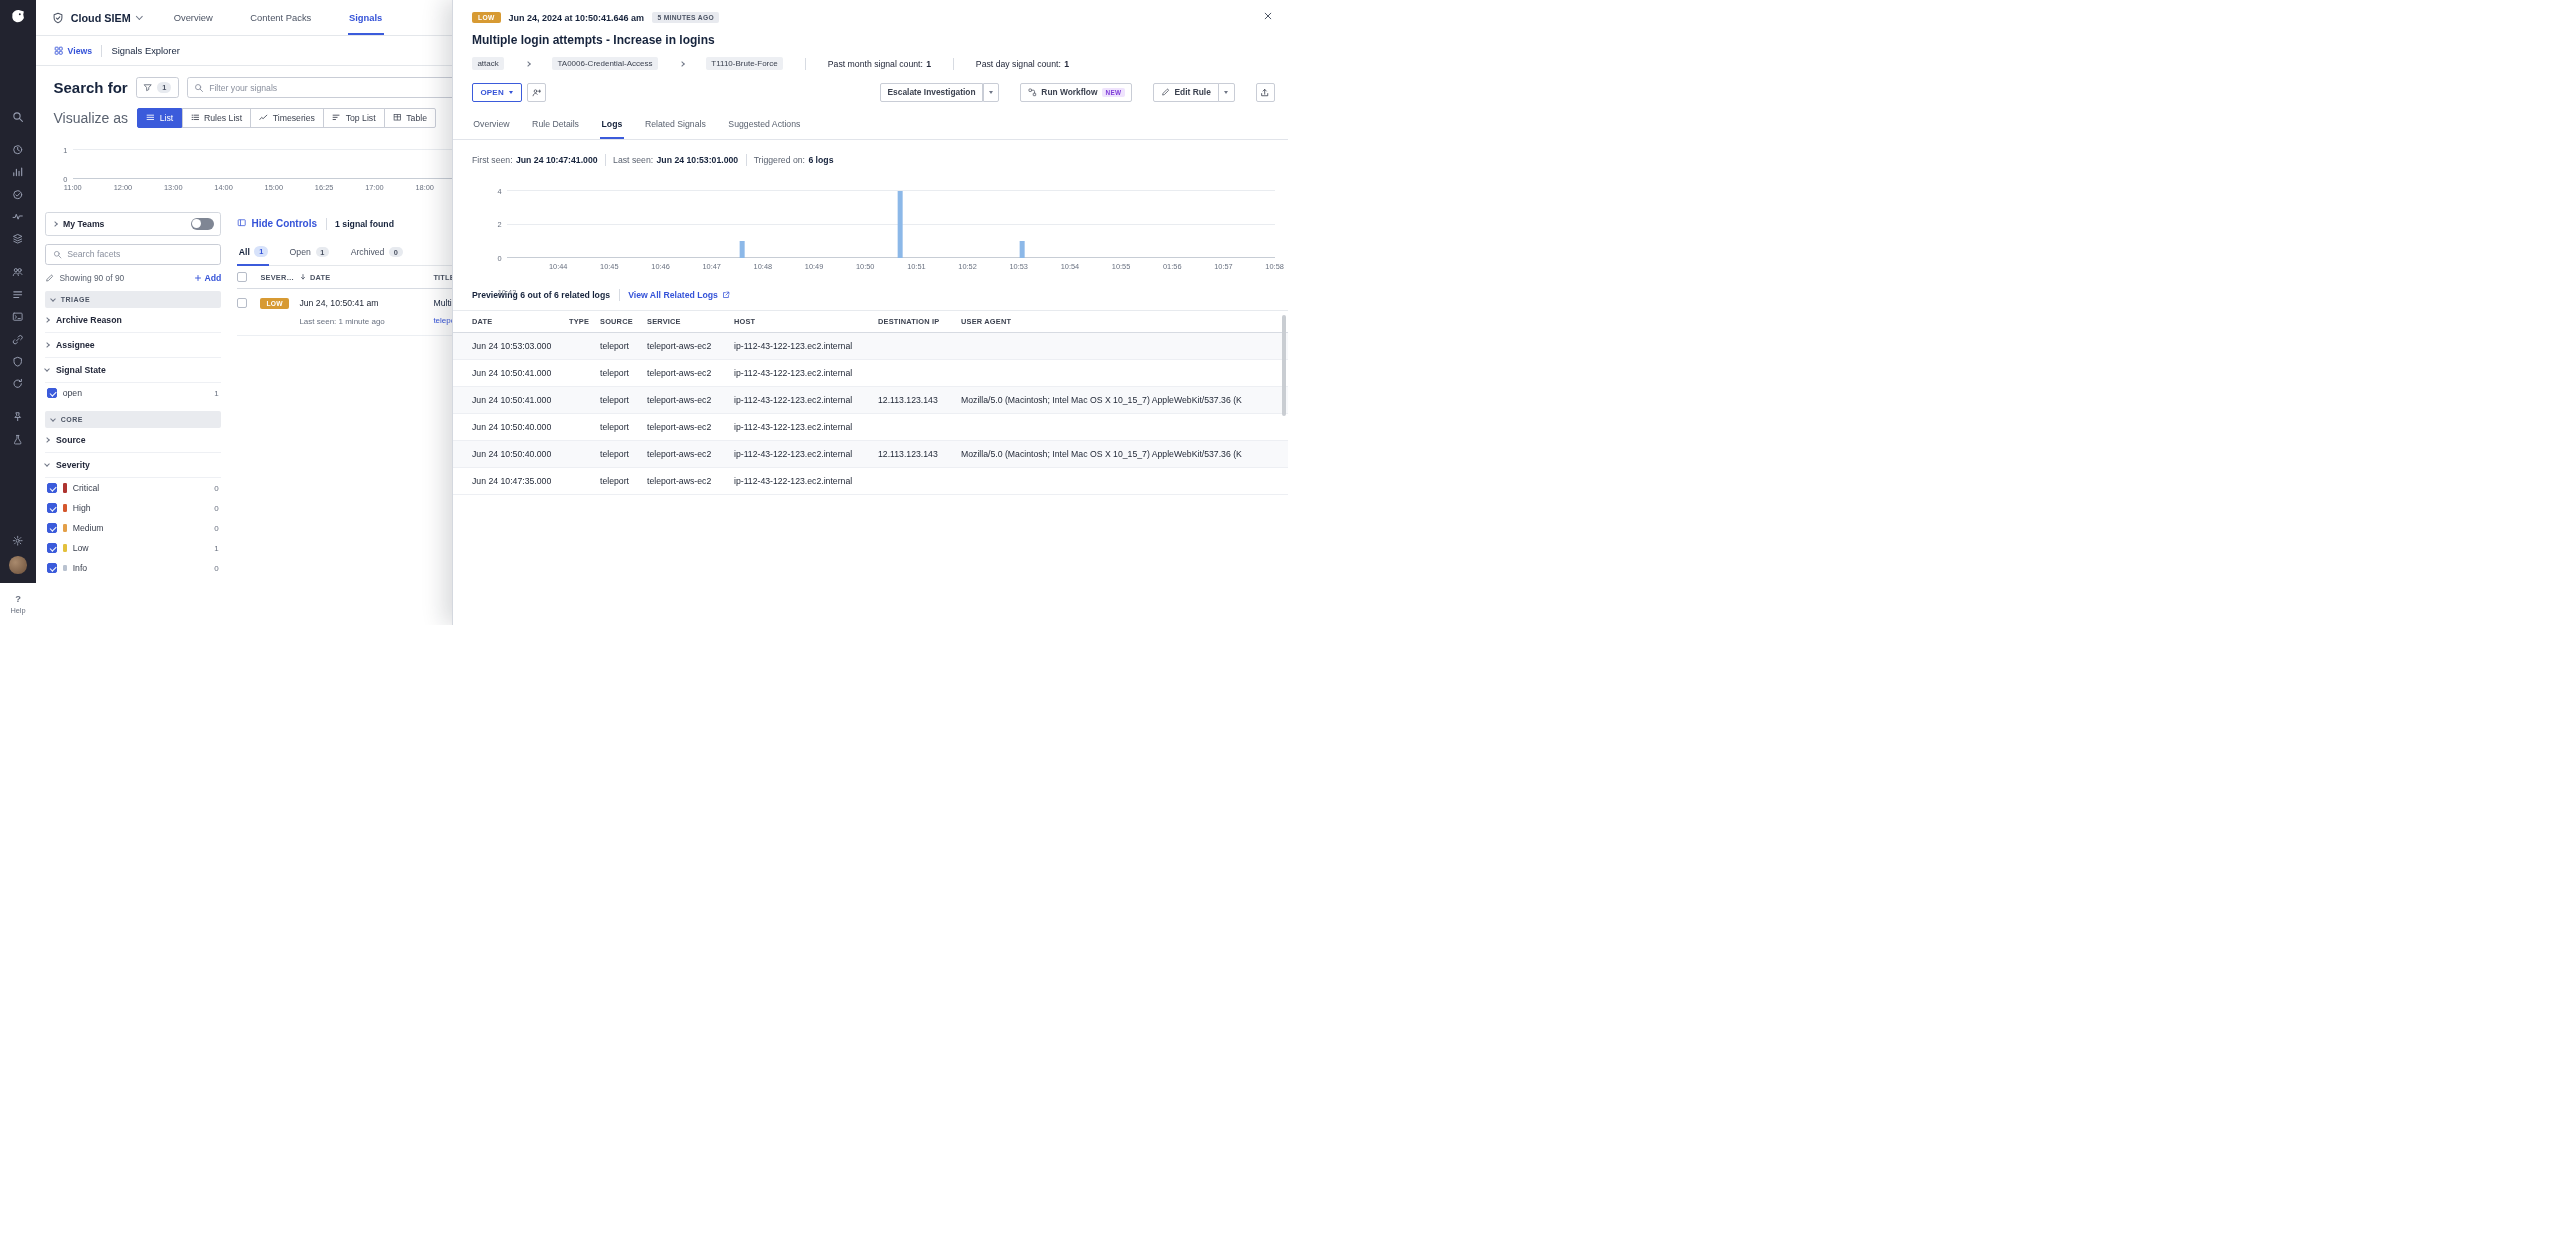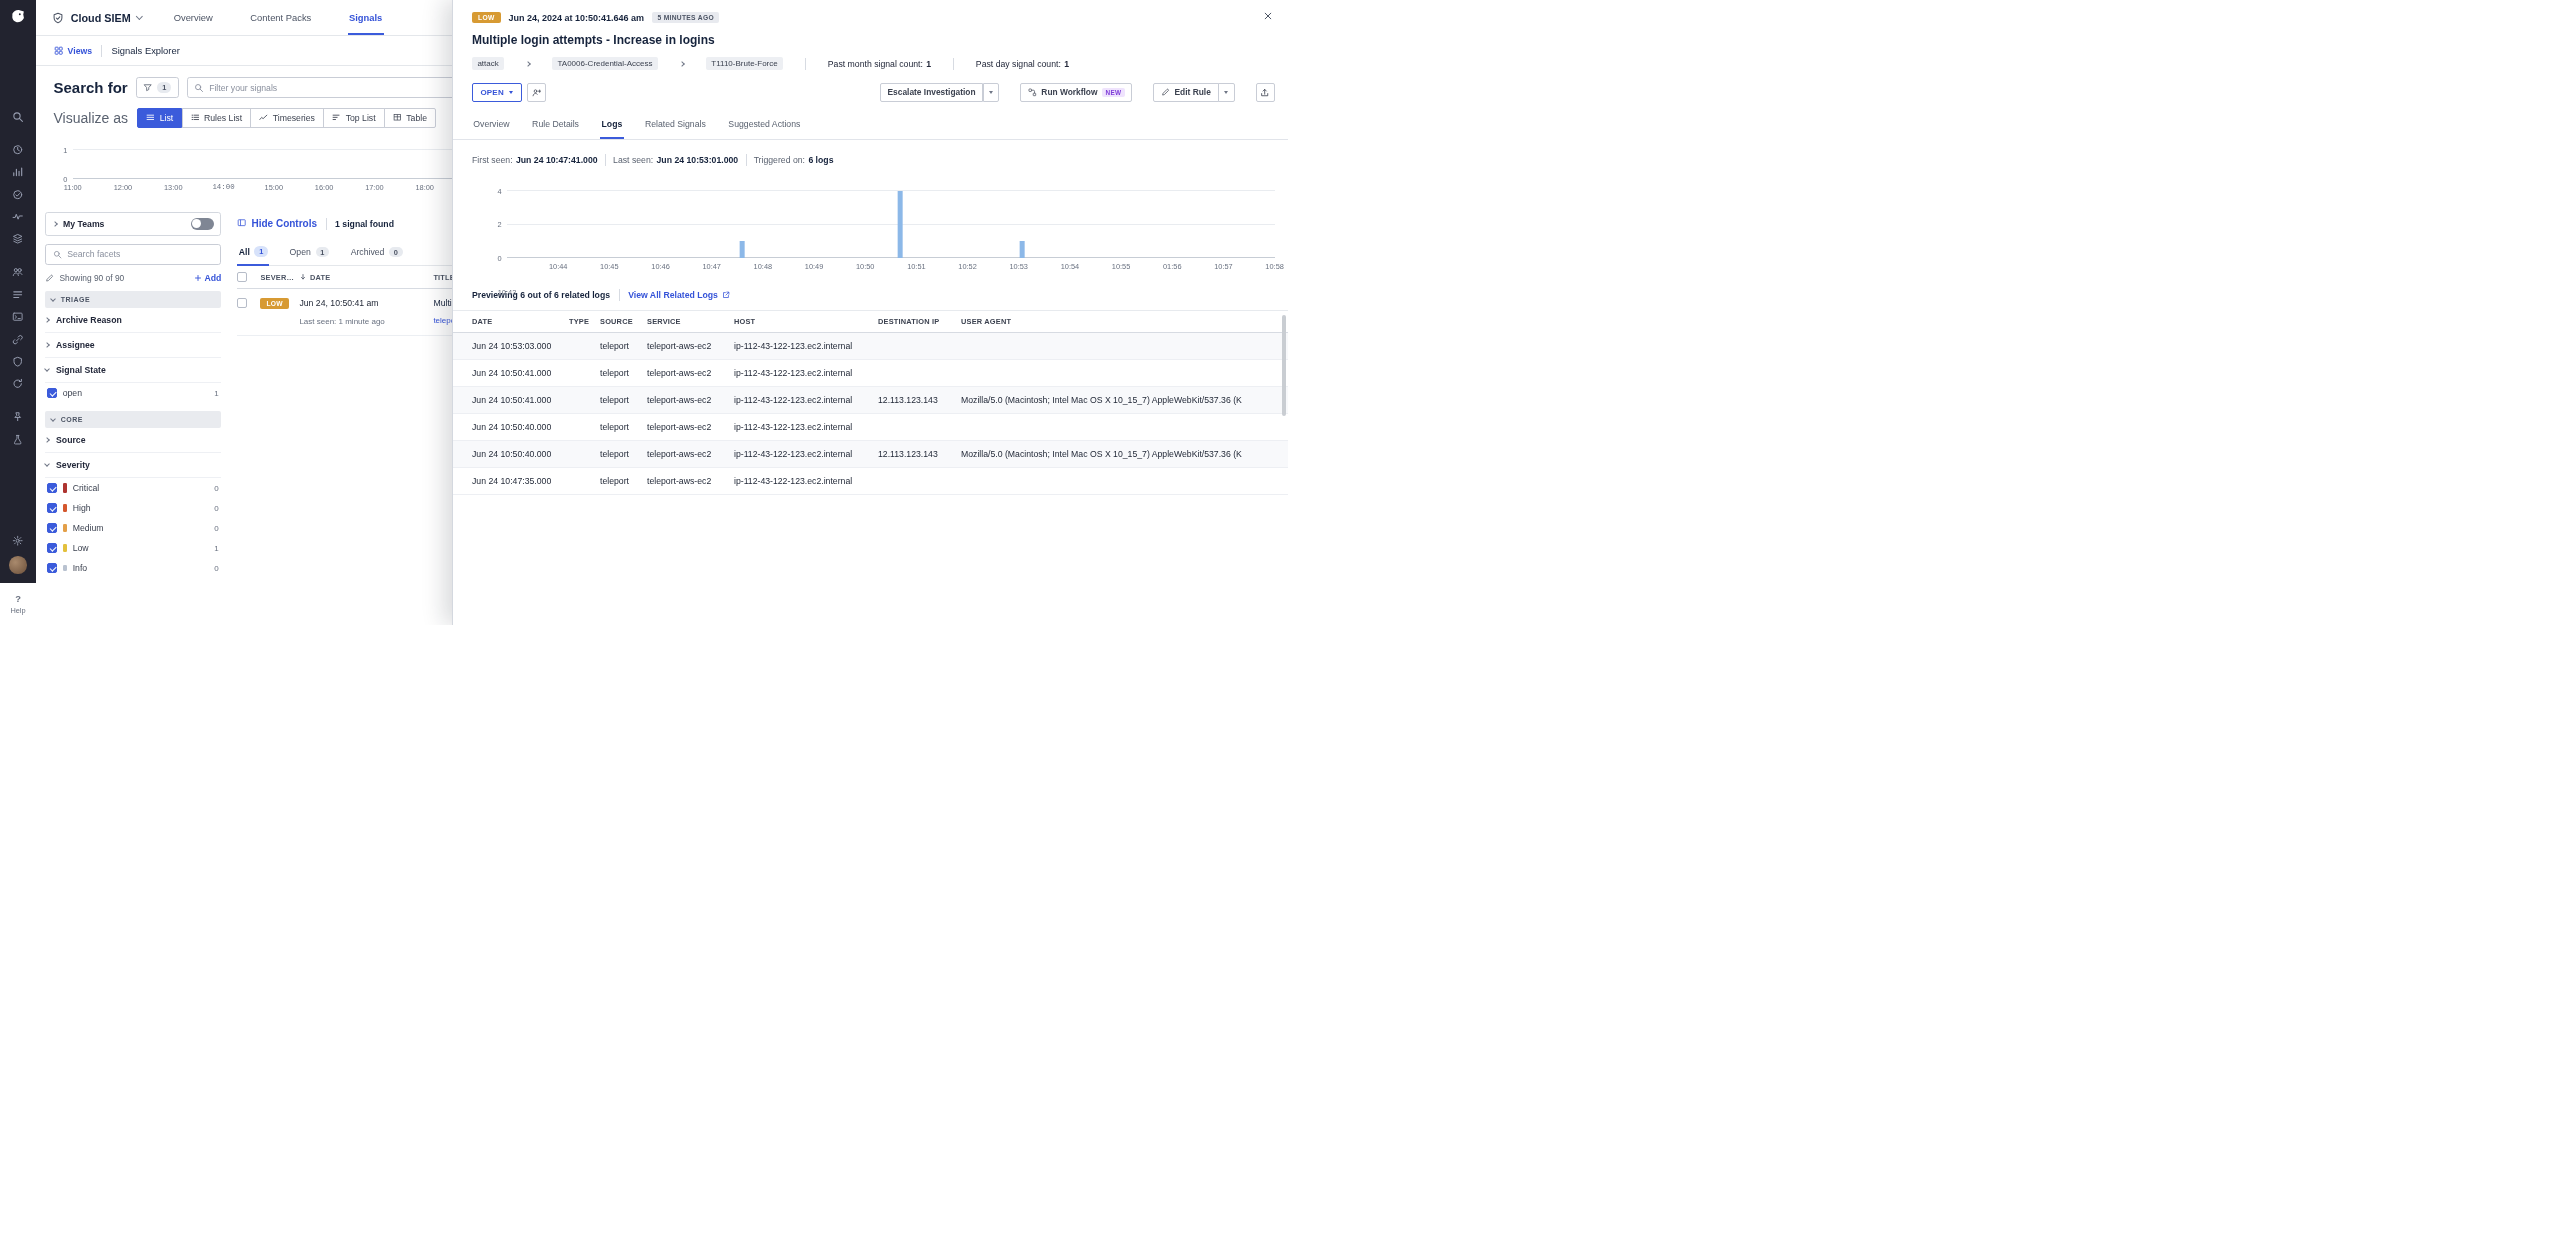--- a/index.html
+++ b/index.html
@@ -386,23 +386,23 @@
           <div class="ytick" data-interactable="false" style="bottom: 76.9231%;">1</div>
         </div>
       <div class="plot" data-interactable="true">
           <div class="gridline baseline" data-interactable="false" style="bottom: 0%;"></div>
           <div class="gridline" data-interactable="false" style="bottom: 76.9231%;"></div>
         </div>
       <div class="xaxis" data-interactable="false">
           <div class="xtick" data-interactable="false" style="left: 0%;">11:00</div>
           <div class="xtick" data-interactable="false" style="left: 14.2857%;">12:00</div>
           <div class="xtick" data-interactable="false" style="left: 28.5714%;">13:00</div>
-          <div class="xtick" data-interactable="false" style="left: 42.8571%; font-family: Liberation Mono, monospace;">14:00</div>
+          <div class="xtick" data-interactable="false" style="left: 42.8571%;">14:00</div>
           <div class="xtick" data-interactable="false" style="left: 57.1429%;">15:00</div>
-          <div class="xtick" data-interactable="false" style="left: 71.4286%;">16:00</div>
+          <div class="xtick" data-interactable="false" style="left: 71.4286%;">16:25</div>
           <div class="xtick" data-interactable="false" style="left: 85.7143%;">17:00</div>
           <div class="xtick" data-interactable="false" style="left: 100%;">18:00</div>
         </div>
     </div>
 
     <div class="content" data-interactable="false">
 
       <aside class="facets" data-interactable="false">
         <div class="myteams" data-interactable="true">
           <span class="chev right small" data-interactable="false"></span>

